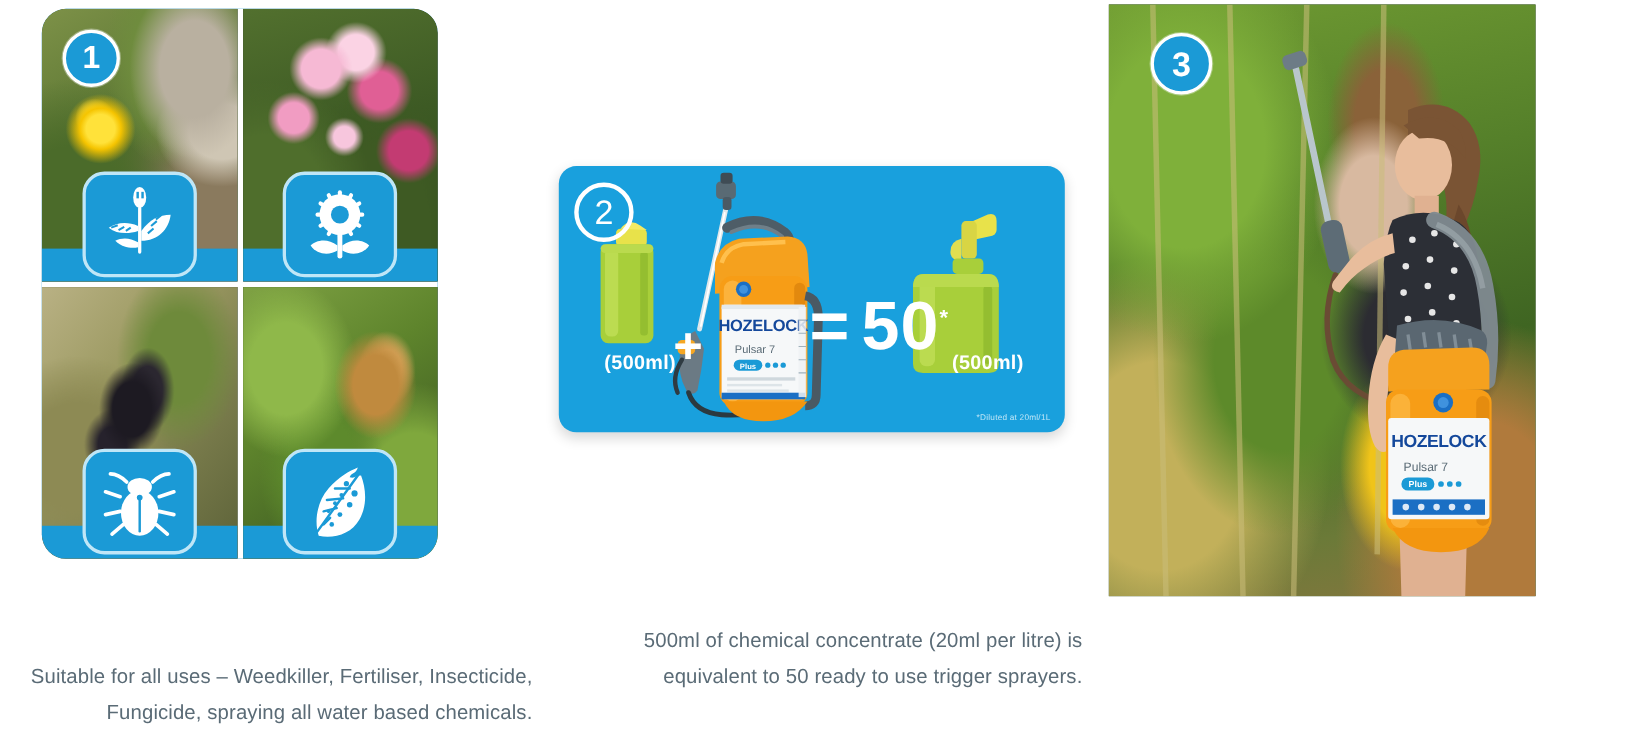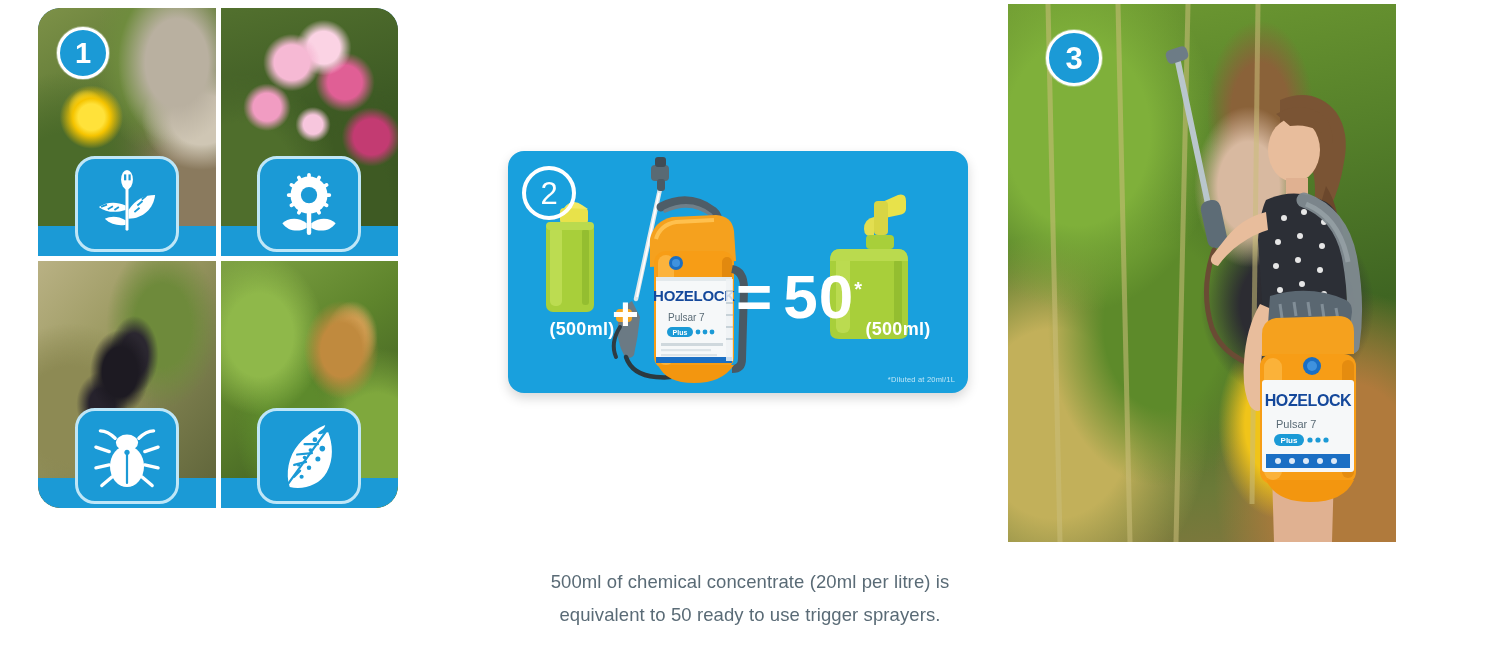--- a/index.html
+++ b/index.html
@@ -26,21 +26,21 @@
     flex-direction: column;
     align-items: center;
   }
 
   
   .caption {
     position: absolute;
     left: 0; right: 0;
     bottom: 0;
     padding: 0 16px;
-    text-align: center;
+    text-align: right;
     color: #5a6b76;
     font-size: 18.5px;
     line-height: 33px;
     letter-spacing: .1px;
     font-weight: 400;
   }
   .cap-1 { bottom: 6px; }
   .cap-2 { bottom: 39px; }
   .cap-3 { bottom: 39px; }
 
@@ -365,20 +365,21 @@
                 <circle cx="40" cy="78" r="2.8"></circle>
               </g>
             </svg>
           </div>
         </div>
       </div>
 
       <div class="num-badge nb-1">1</div>
     </div>
 
+    <div class="caption cap-1">Suitable for all uses – Weedkiller, Fertiliser, Insecticide, Fungicide, spraying all water based chemicals.</div>
   </div>
 
   <div class="column">
 
     <div class="panel2">
 
       <div class="num-ring">2</div>
 
       <svg class="p2-art" viewBox="0 0 460 242">
 

